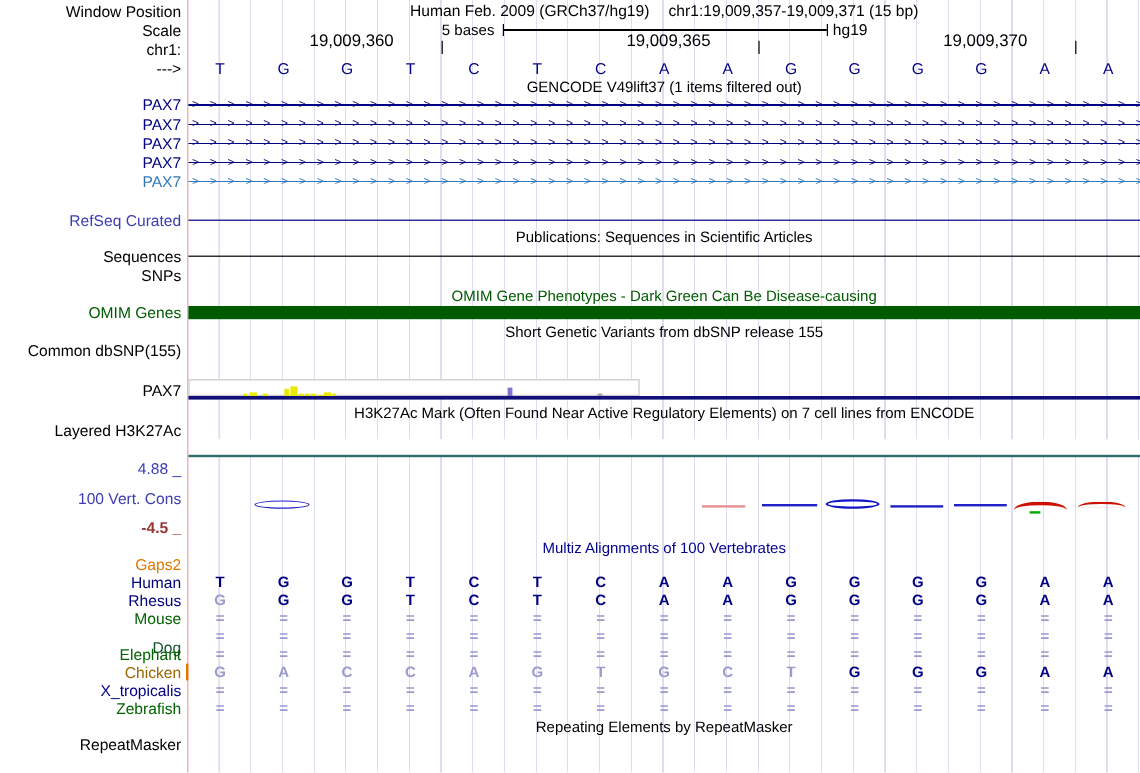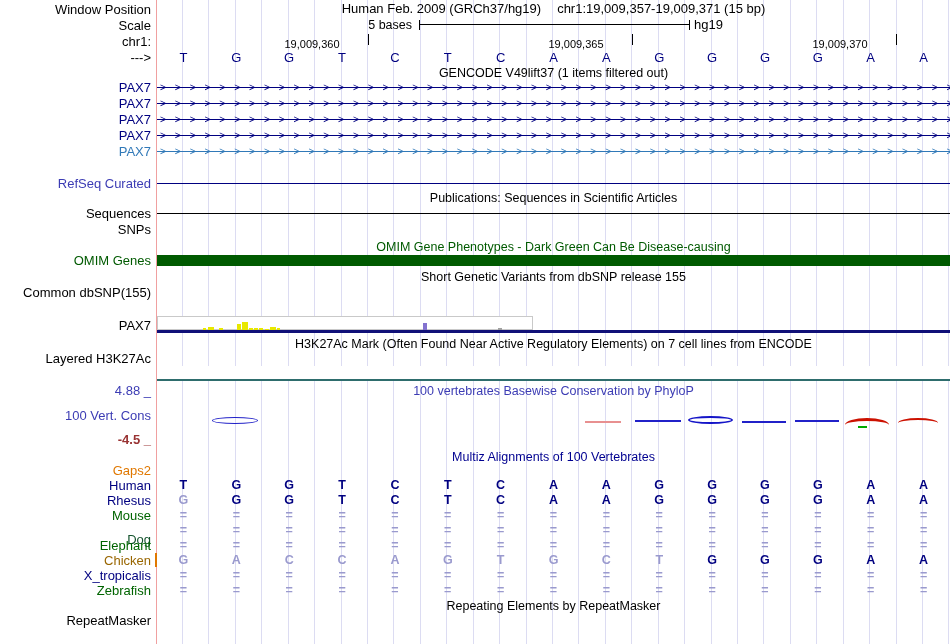--- a/index.html
+++ b/index.html
@@ -12,21 +12,21 @@
   #vsep{position:absolute;left:155.5px;top:0;width:1.5px;height:644px;background:#f0a0a0;}
   .lbl{position:absolute;left:0;width:151px;text-align:right;font-size:13px;line-height:15px;
        white-space:nowrap;color:#000;}
   .ttl{position:absolute;left:157px;width:793px;text-align:center;font-size:12.5px;
        line-height:14px;white-space:nowrap;color:#000;}
   .blue{color:#3c3cb4;}
   .green{color:#005a00;}
   .maroon{color:#993333;font-weight:bold;}
   .navyttl{color:#000090;}
   .hline{position:absolute;left:157px;width:793px;}
-  .coord{position:absolute;top:37px;width:108px;text-align:center;font-size:11px;line-height:14px;}
+  .coord{position:absolute;top:26px;width:108px;text-align:left;font-size:14px;line-height:14px;}
   .ctick{position:absolute;top:34px;width:1px;height:11px;background:#000;}
   .arrowrow{position:absolute;left:157px;width:793px;height:16px;overflow:hidden;white-space:nowrap;
        font-size:10px;line-height:15px;letter-spacing:9px;padding-left:3px;box-sizing:border-box;
        background:linear-gradient(to bottom,transparent 7px,currentColor 7px,currentColor 8px,transparent 8px);}
   .seqrow{position:absolute;left:157px;top:50px;width:793px;height:15px;font-size:13px;line-height:15px;color:#000080;}
   .seqch,.alnch{position:absolute;width:26px;text-align:center;}
   .alnrow{position:absolute;left:157px;width:793px;height:15px;font-size:12.5px;line-height:15px;font-weight:bold;}
   #scalebar{position:absolute;left:419px;top:20px;width:269px;height:10px;
        border-left:1px solid #000;border-right:1px solid #000;
        background:linear-gradient(to bottom,transparent 4.5px,#000 4.5px,#000 5.5px,transparent 5.5px);}
@@ -97,21 +97,20 @@
 
   <div id="gtex-box"></div>
   <div class="lbl" style="top:318px">PAX7</div>
   <div class="hline" style="top:330px;height:3px;background:#101078"></div>
 
   <div class="ttl" style="top:337px">H3K27Ac Mark (Often Found Near Active Regulatory Elements) on 7 cell lines from ENCODE</div>
   <div class="lbl" style="top:351px">Layered H3K27Ac</div>
   <div class="hline" style="top:379px;height:1.5px;background:#2e6d6d"></div>
 
   <div class="lbl blue" style="top:383px">4.88 _</div>
-  <div class="ttl blue" style="top:384px">100 vertebrates Basewise Conservation by PhyloP</div>
   <div class="lbl blue" style="top:408px">100 Vert. Cons</div>
   <div class="lbl maroon" style="top:432px">-4.5 _</div>
 
   <div class="ttl navyttl" style="top:450px">Multiz Alignments of 100 Vertebrates</div>
 
   <div class="ttl" style="top:599px">Repeating Elements by RepeatMasker</div>
   <div class="lbl" style="top:613px">RepeatMasker</div>
 <div class="lbl" style="top: 80px; line-height: 16px; color: rgb(0, 0, 128);">PAX7</div>
     <div class="arrowrow" style="top: 80px; color: rgb(0, 0, 128);">&gt;&gt;&gt;&gt;&gt;&gt;&gt;&gt;&gt;&gt;&gt;&gt;&gt;&gt;&gt;&gt;&gt;&gt;&gt;&gt;&gt;&gt;&gt;&gt;&gt;&gt;&gt;&gt;&gt;&gt;&gt;&gt;&gt;&gt;&gt;&gt;&gt;&gt;&gt;&gt;&gt;&gt;&gt;&gt;&gt;&gt;&gt;&gt;&gt;&gt;&gt;&gt;&gt;&gt;&gt;</div>
     <div class="lbl" style="top: 96px; line-height: 16px; color: rgb(0, 0, 128);">PAX7</div>

